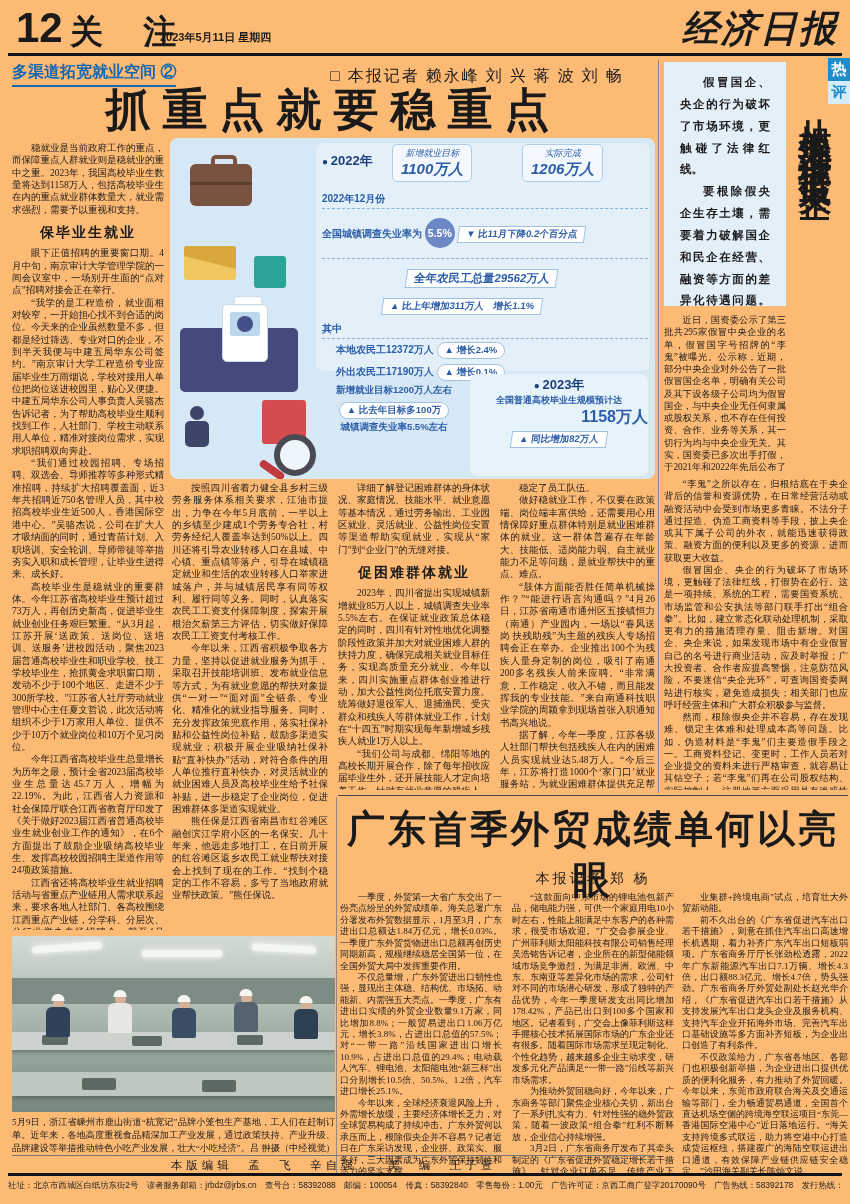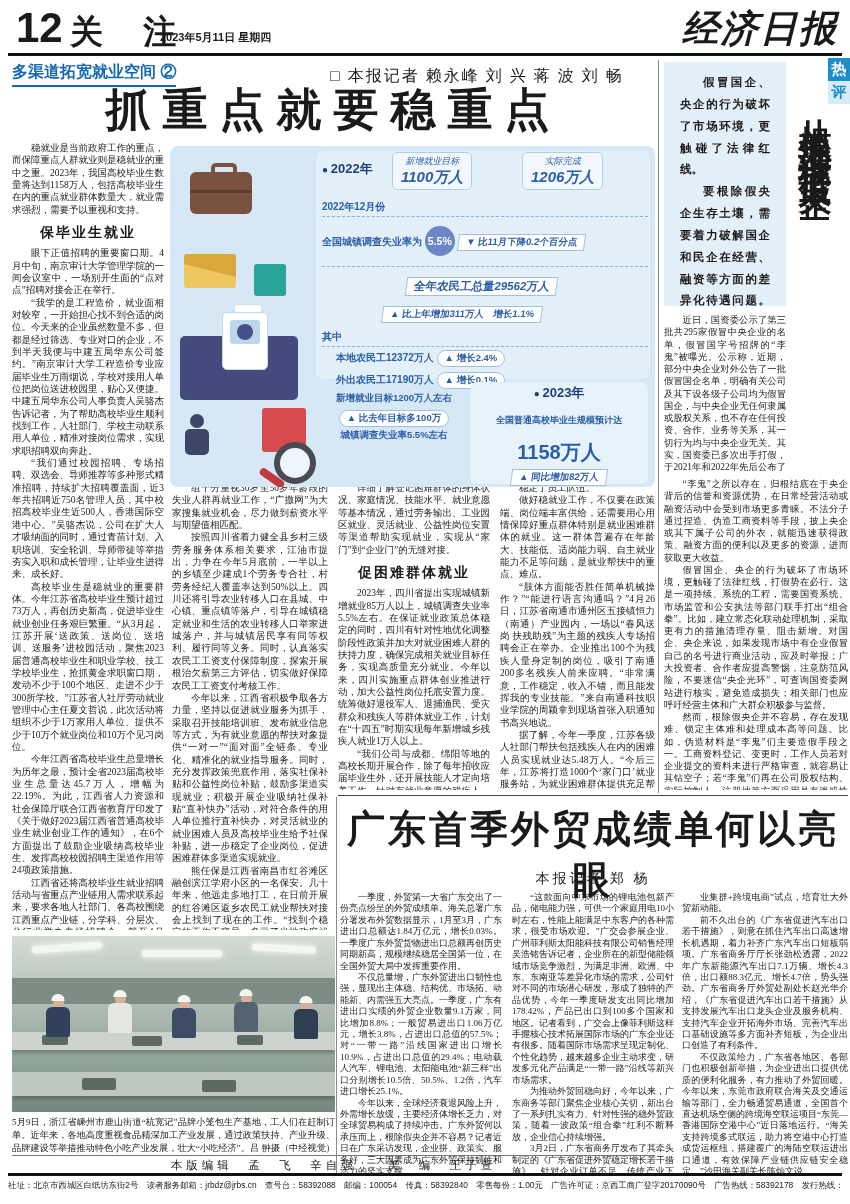--- a/index.html
+++ b/index.html
@@ -1,16 +1,16 @@
 <!DOCTYPE html>
 <html><head>
 <meta charset="utf-8">
 <style>
   html,body{margin:0;padding:0;background:#e8e8e4;}
-  .page{position:relative;width:850px;height:1204px;background:#ffffff;margin:0 auto;overflow:hidden;
+  .page{position:relative;width:850px;height:1204px;background:#fdba74;margin:0 auto;overflow:hidden;
         font-family:"Liberation Serif","DejaVu Serif",serif;color:#1a1a1a;}
   .abs{position:absolute;}
   
   .pageno{left:16px;top:4px;font-size:42px;font-weight:900;font-family:"Liberation Sans","DejaVu Sans",sans-serif;}
   .sectionname{left:70px;top:10px;font-size:33px;font-weight:900;letter-spacing:16px;}
   .dateline{left:160px;top:30px;font-size:11px;font-weight:bold;font-family:"Liberation Sans",sans-serif;}
   .masthead{right:12px;top:4px;font-size:37px;font-weight:900;font-style:italic;letter-spacing:2px;}
   .headrule{left:8px;top:53px;width:834px;height:3px;background:#111;}
   
   .kicker{left:12px;top:62px;font-size:16px;font-weight:900;color:#1468b3;
@@ -19,40 +19,40 @@
   .mheadline{left:12px;top:80px;width:643px;text-align:center;font-size:45px;font-weight:900;letter-spacing:12px;}
   .ncol{font-size:9.5px;line-height:1.3;text-align:justify;overflow:hidden;}
   .ncol .para{margin:0;text-indent:2em;}
   .ncol .subhead{text-align:center;font-size:14px;font-weight:900;margin:7px 0 6px;text-indent:0;
                  font-family:"Liberation Sans",sans-serif;letter-spacing:2px;}
   .col1{left:12px;top:142px;width:152px;height:788px;}
   .col2{left:172px;top:482px;width:156px;height:448px;}
   .col3{left:338px;top:482px;width:152px;height:308px;}
   .col4{left:500px;top:482px;width:155px;height:308px;}
   
-  .infographic{left:170px;top:146px;width:485px;height:341px;background:#d6e8f6;border-radius:8px;
+  .infographic{left:170px;top:138px;width:485px;height:341px;background:#d6e8f6;border-radius:8px;
                font-family:"Liberation Sans","DejaVu Sans",sans-serif;overflow:hidden;}
   .ig-panel{position:absolute;background:#e3f0fa;border-radius:8px;}
   .igp1{left:146px;top:5px;width:334px;height:228px;}
   .ig-year{position:absolute;font-size:13px;font-weight:900;color:#1c3f7a;}
   .ig-year::before{content:"● ";font-size:10px;}
   .ig-stat{position:absolute;background:#f2f8fd;border:1px solid #aecde7;border-radius:5px;
            text-align:center;color:#2b5da8;padding:2px 8px;font-style:italic;}
   .ig-stat .l{font-size:9px;display:block;}
   .ig-stat .v{font-size:15px;font-weight:900;display:block;}
   .ig-dashlabel{position:absolute;font-size:10px;font-weight:bold;color:#2b5da8;white-space:nowrap;overflow:hidden;}
   .ig-banner{background:#fff;border:1px solid #9fc0de;color:#2b5da8;font-weight:bold;
              transform:skewX(-8deg);padding:1px 7px;font-size:9.5px;display:inline-block;white-space:nowrap;}
   .ig-circle{display:inline-block;width:30px;height:30px;border-radius:50%;background:#6d87c6;color:#fff;
              font-size:10.5px;font-weight:bold;text-align:center;line-height:30px;}
   .ig-line{position:absolute;color:#2b5da8;font-size:10px;font-weight:bold;white-space:nowrap;}
   .ig-2023box{position:absolute;left:300px;top:236px;width:178px;height:100px;background:#e7f3fb;
               border-radius:7px;text-align:center;color:#2b5da8;padding-top:2px;}
-  .ig-2023box .p{font-size:9px;font-weight:bold;margin:12px 0;}
-  .ig-2023box .v{font-size:20px;font-weight:900;margin:0;}
+  .ig-2023box .p{font-size:9px;font-weight:bold;margin:0 0;}
+  .ig-2023box .v{font-size:16px;font-weight:900;margin:0;text-align:right;}
   .ig-extra{position:absolute;left:150px;top:244px;width:148px;text-align:center;color:#2b5da8;}
   .ig-extra .t{font-size:9.5px;font-weight:900;margin:2px 0;}
   
   .briefcase{position:absolute;left:20px;top:26px;width:62px;height:42px;background:#7a5240;border-radius:6px;}
   .briefcase::before{content:"";position:absolute;left:21px;top:-9px;width:18px;height:12px;
                      border:4px solid #7a5240;border-bottom:none;border-radius:5px 5px 0 0;}
   .briefcase::after{content:"";position:absolute;left:0;top:18px;width:62px;height:3px;background:#5d3d2e;}
   .envelope{position:absolute;left:14px;top:108px;width:52px;height:34px;background:#f0c75e;border-radius:3px;overflow:hidden;}
   .envelope::before{content:"";position:absolute;left:-8px;top:-18px;width:68px;height:34px;background:#d9a83c;transform:rotate(14deg);}
   .cube{position:absolute;border-radius:3px;}
@@ -134,21 +134,20 @@
       <p class="para">稳就业是当前政府工作的重点，而保障重点人群就业则是稳就业的重中之重。2023年，我国高校毕业生数量将达到1158万人，包括高校毕业生在内的重点就业群体数量大，就业需求强烈，需要予以重视和支持。</p>
       <h3 class="subhead">保毕业生就业</h3>
       <p class="para">眼下正值招聘的重要窗口期。4月中旬，南京审计大学管理学院的一间会议室中，一场别开生面的“点对点”招聘对接会正在举行。</p>
       <p class="para">“我学的是工程造价，就业面相对较窄，一开始担心找不到合适的岗位。今天来的企业虽然数量不多，但都是经过筛选、专业对口的企业，不到半天我便与中建五局华东公司签约。”南京审计大学工程造价专业应届毕业生万雨烟说，学校对接用人单位把岗位送进校园里，贴心又便捷。中建五局华东公司人事负责人吴骆杰告诉记者，为了帮助高校毕业生顺利找到工作，人社部门、学校主动联系用人单位，精准对接岗位需求，实现求职招聘双向奔赴。</p>
       <p class="para">“我们通过校园招聘、专场招聘、双选会、导师推荐等多种形式精准招聘，持续扩大招聘覆盖面，近3年共招聘近750名管理人员，其中校招高校毕业生近500人，香港国际空港中心。”吴骆杰说，公司在扩大人才吸纳面的同时，通过青苗计划、入职培训、安全轮训、导师带徒等举措夯实入职和成长管理，让毕业生进得来、成长好。</p>
       <p class="para">高校毕业生是稳就业的重要群体。今年江苏省高校毕业生预计超过73万人，再创历史新高，促进毕业生就业创业任务艰巨繁重。“从3月起，江苏开展‘送政策、送岗位、送培训、送服务’进校园活动，聚焦2023届普通高校毕业生和职业学校、技工学校毕业生，抢抓黄金求职窗口期，发动不少于100个地区、走进不少于300所学校。”江苏省人社厅劳动就业管理中心主任夏文哲说，此次活动将组织不少于1万家用人单位、提供不少于10万个就业岗位和10万个见习岗位。</p>
       <p class="para">今年江西省高校毕业生总量增长为历年之最，预计全省2023届高校毕业生总量达45.7万人，增幅为22.19%。为此，江西省人力资源和社会保障厅联合江西省教育厅印发了《关于做好2023届江西省普通高校毕业生就业创业工作的通知》，在6个方面提出了鼓励企业吸纳高校毕业生、发挥高校校园招聘主渠道作用等24项政策措施。</p>
       <p class="para">江西省还将高校毕业生就业招聘活动与省重点产业链用人需求联系起来，要求各地人社部门、各高校围绕江西重点产业链，分学科、分层次、分行业举办专场招聘会。截至4月底，江西省省级公共就业服务机构联合地方和高校，举办了11场面向全省2023届高校毕业生的线上线下就业招聘活动，共组织了2538家用人单位，提供就业岗位10.37万个，参与求职的毕业生3.64万人。“我们通过校院所级联动，开展了‘政校座谈+院企洽谈+企业宣讲+点对点招聘+就业再动员’的全方位促就业行动。”南昌工程学院招生就业处处长杨锴介绍，学校先后与南昌高新区、广东省惠州市人社局等5个政府部门达成“实习+就业”基地合作意向。与此同时，开展职业生涯体验周覆盖学生近5000人次；举办职业生涯规划大赛，吸引了近万名学生参与。</p>
     </div>
   <div class="abs ncol col2">
-      <p class="para">组十分重视30岁至50岁年龄段的失业人群再就业工作，“广撒网”为大家搜集就业机会，尽力做到薪资水平与期望值相匹配。</p>
       <p class="para">按照四川省着力健全县乡村三级劳务服务体系相关要求，江油市提出，力争在今年5月底前，一半以上的乡镇至少建成1个劳务专合社，村劳务经纪人覆盖率达到50%以上。四川还将引导农业转移人口在县城、中心镇、重点镇等落户，引导在城镇稳定就业和生活的农业转移人口举家进城落户，并与城镇居民享有同等权利、履行同等义务。同时，认真落实农民工工资支付保障制度，探索开展根治欠薪第三方评估，切实做好保障农民工工资支付考核工作。</p>
       <p class="para">今年以来，江西省积极争取各方力量，坚持以促进就业服务为抓手，采取召开技能培训班、发布就业信息等方式，为有就业意愿的帮扶对象提供“一对一”“面对面”全链条、专业化、精准化的就业指导服务。同时，充分发挥政策兜底作用，落实社保补贴和公益性岗位补贴，鼓励多渠道实现就业；积极开展企业吸纳社保补贴“直补快办”活动，对符合条件的用人单位推行直补快办，对灵活就业的就业困难人员及高校毕业生给予社保补贴，进一步稳定了企业岗位，促进困难群体多渠道实现就业。</p>
       <p class="para">熊任保是江西省南昌市红谷滩区融创滨江学府小区的一名保安。几十年来，他远走多地打工，在日前开展的红谷滩区返乡农民工就业帮扶对接会上找到了现在的工作。“找到个稳定的工作不容易，多亏了当地政府就业帮扶政策。”熊任保说。</p>
     </div>
   <div class="abs ncol col3">
       <p class="para">详细了解登记困难群体的身体状况、家庭情况、技能水平、就业意愿等基本情况，通过劳务输出、工业园区就业、灵活就业、公益性岗位安置等渠道帮助实现就业，实现从“家门”到“企业门”的无缝对接。</p>
       <h3 class="subhead">促困难群体就业</h3>
       <p class="para">2023年，四川省提出实现城镇新增就业85万人以上，城镇调查失业率5.5%左右。在保证就业政策总体稳定的同时，四川有针对性地优化调整阶段性政策并加大对就业困难人群的扶持力度，确保完成相关就业目标任务，实现高质量充分就业。今年以来，四川实施重点群体创业推进行动，加大公益性岗位托底安置力度。统筹做好退役军人、退捕渔民、受灾群众和残疾人等群体就业工作，计划在“十四五”时期实现每年新增城乡残疾人就业1万人以上。</p>
       <p class="para">“我们公司与成都、绵阳等地的高校长期开展合作，除了每年招收应届毕业生外，还开展技能人才定向培养工作，针对有就业意愿的残疾人，设置了专门的公益性岗位，公司稳就业相关措施也得到了政府部门的支持。”江油市星联电子科技有限公司人事主管龚小云说，企业在2021年收到失业保险稳岗返还补贴200万元，这笔钱缓解了公司的资金压力，</p>
     </div>

